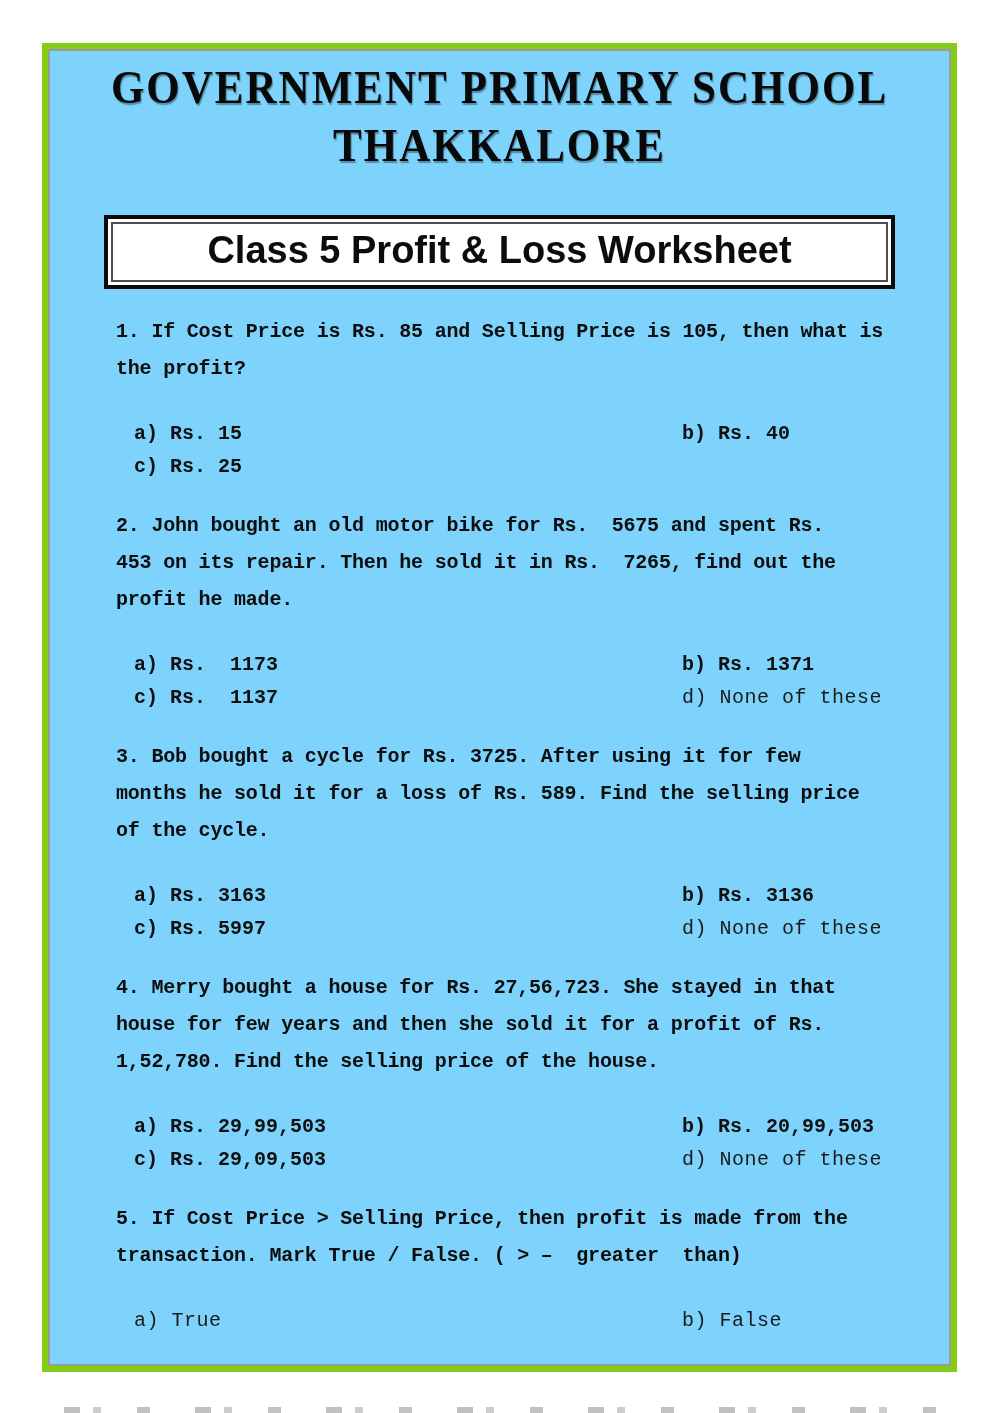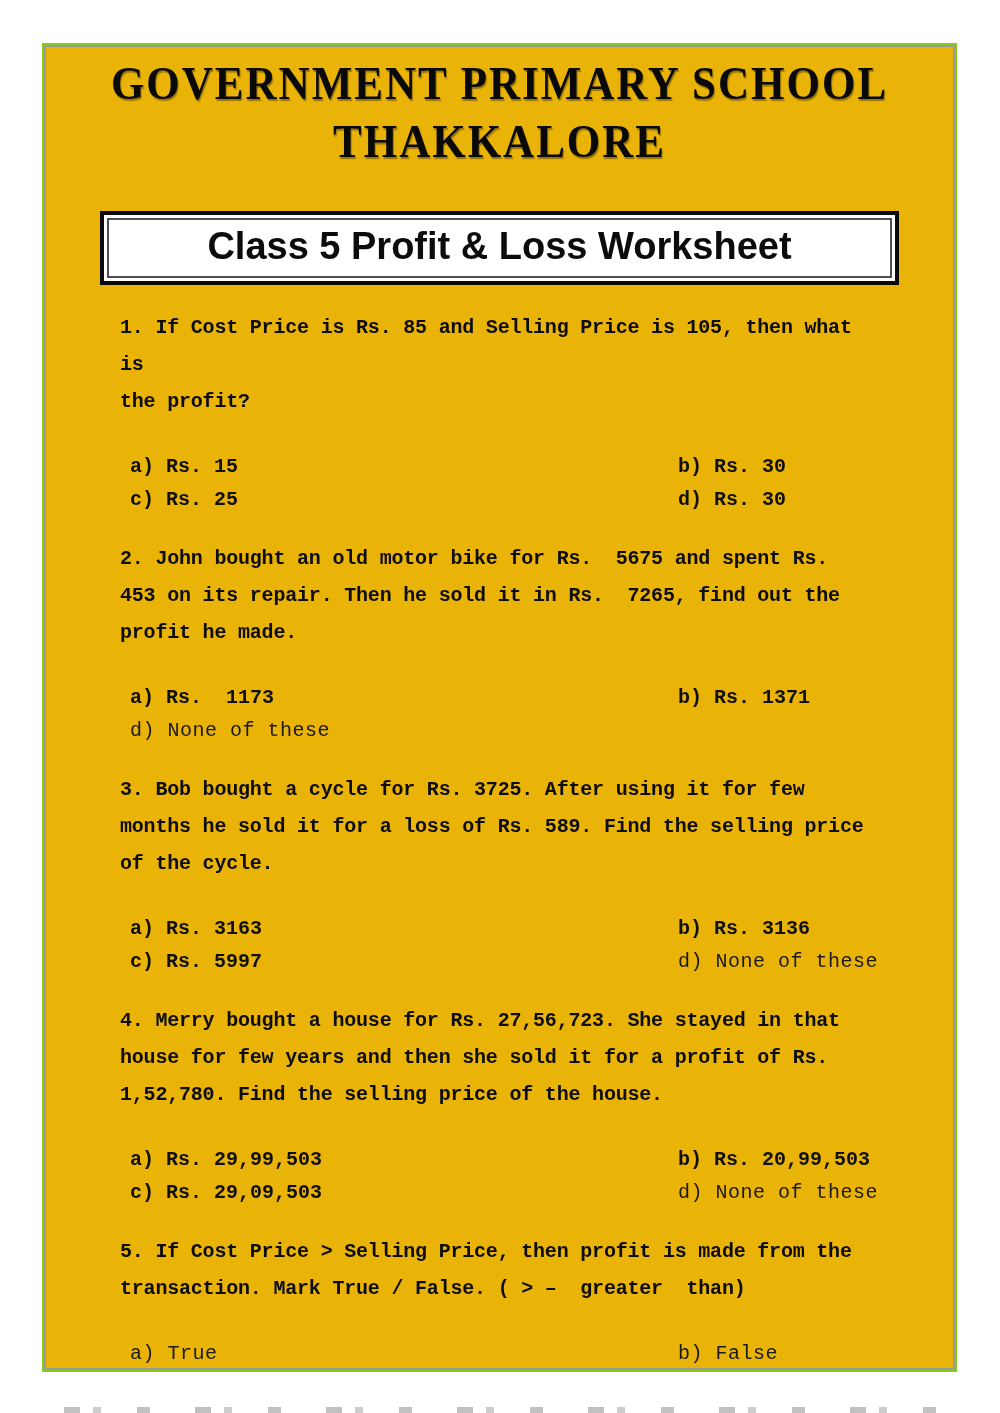--- a/index.html
+++ b/index.html
@@ -15,23 +15,23 @@
     overflow: hidden;
     font-family: "Liberation Mono", monospace;
     color: #0d0d0d;
   }
   .sheet {
     position: absolute;
     left: 42px;
     top: 43px;
     right: 43px;
     bottom: 41px;
-    border: 2px solid #84cc16;
+    border: 6px solid #84cc16;
     box-shadow: inset 0 0 0 2px #9a9a9a;
-    background: #eab308;
+    background: #7dd3fc;
     box-sizing: border-box;
     overflow: hidden;
   }
   .school-name {
     text-align: center;
     font-family: "Liberation Serif", serif;
     font-weight: 700;
     font-size: 43px;
     line-height: 50px;
     letter-spacing: 2px;
@@ -57,21 +57,21 @@
     font-weight: 700;
     font-size: 38px;
     line-height: 44px;
     color: #0c0c0c;
   }
   .questions {
     margin: 24px 60px 0 68px;
   }
   .question { margin-bottom: 24px; }
   .q-text {
-    margin: 8px;
+    margin: 0;
     font-weight: 700;
     font-size: 20px;
     line-height: 37px;
     letter-spacing: -0.2px;
     white-space: pre-wrap;
     color: #0d0d0d;
   }
   .opts {
     margin-top: 30px;
     display: grid;
@@ -117,33 +117,33 @@
         <span class="worksheet-title">Class 5 Profit &amp; Loss Worksheet</span>
       </div>
     </div>
 
     <div class="questions">
   <section class="question">
     <p class="q-text">1. If Cost Price is Rs. 85 and Selling Price is 105, then what is
 the profit?</p>
     <div class="opts">
             <div class="opt">a) Rs. 15</div>
-            <div class="opt">b) Rs. 30</div>
+            <div class="opt">b) Rs. 40</div>
             <div class="opt">c) Rs. 25</div>
-            <div class="opt">d) Rs. 30</div>
           </div>
   </section>
 
   <section class="question">
     <p class="q-text">2. John bought an old motor bike for Rs.  5675 and spent Rs.
 453 on its repair. Then he sold it in Rs.  7265, find out the
 profit he made.</p>
     <div class="opts">
             <div class="opt">a) Rs.  1173</div>
             <div class="opt">b) Rs. 1371</div>
+            <div class="opt">c) Rs.  1137</div>
             <div class="opt light">d) None of these</div>
           </div>
   </section>
 
   <section class="question">
     <p class="q-text">3. Bob bought a cycle for Rs. 3725. After using it for few
 months he sold it for a loss of Rs. 589. Find the selling price
 of the cycle.</p>
     <div class="opts">
             <div class="opt">a) Rs. 3163</div>

